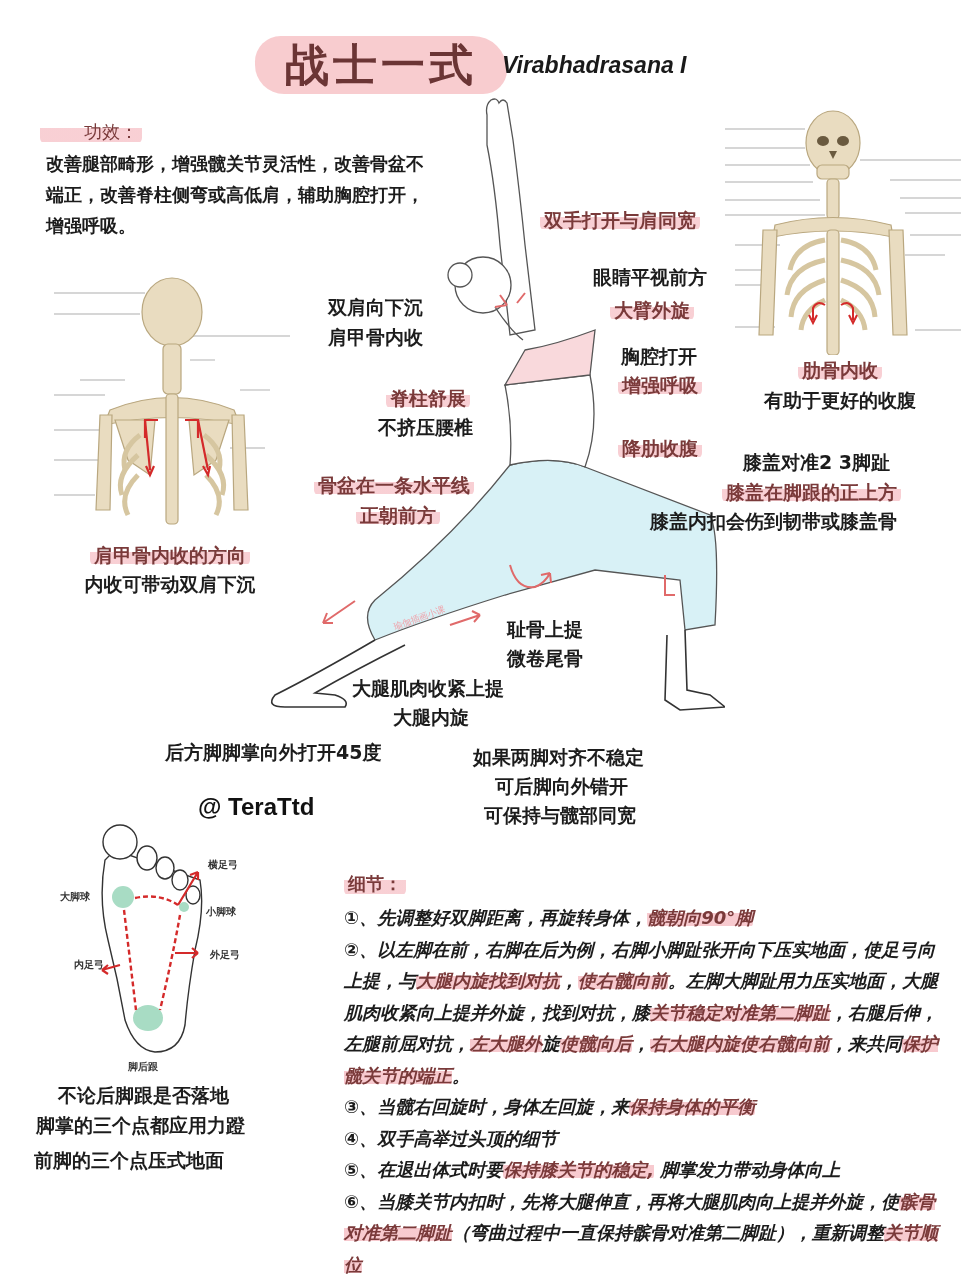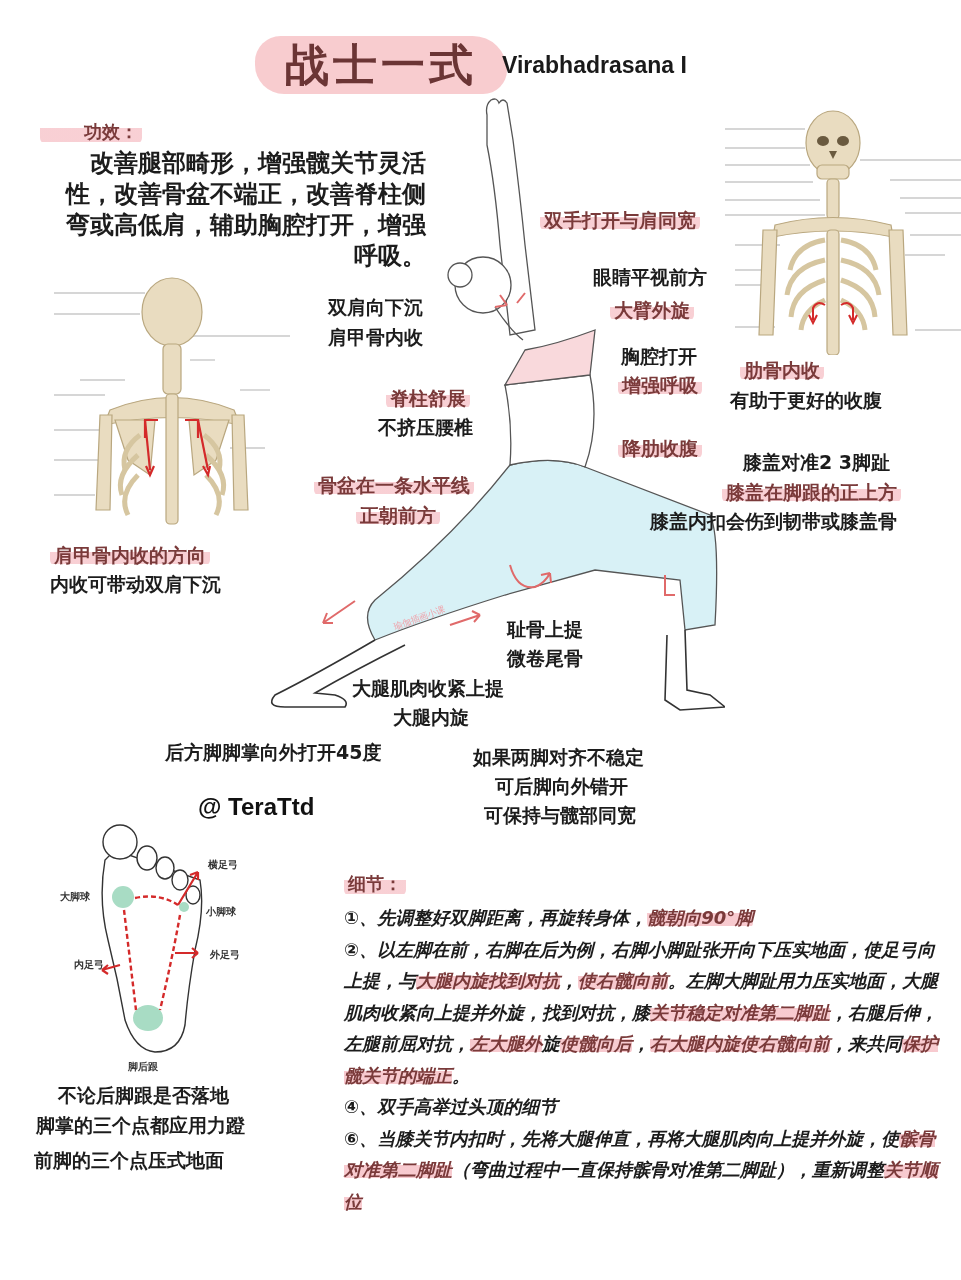--- a/index.html
+++ b/index.html
@@ -2,28 +2,28 @@
 <html><head>
 <meta charset="utf-8">
 <style>
   * { box-sizing: border-box; margin: 0; padding: 0; }
   html, body { width: 961px; height: 1280px; background: #ffffff; overflow: hidden; }
   body { position: relative; font-family: "DejaVu Sans", "Liberation Sans", sans-serif; color: #1c1c1c; }
   .abs { position: absolute; }
   .txt { font-size: 19px; line-height: 30px; white-space: nowrap; font-weight: bold; }
   .red { color: #7a3a3a; }
   .hl { background: linear-gradient(transparent 35%, rgba(240,150,160,0.45) 35%, rgba(240,150,160,0.45) 90%, transparent 90%); border-radius: 6px; padding: 0 4px; }
-  .center { text-align: left; }
+  .center { text-align: center; }
 
   #title-wrap { left: 255px; top: 36px; height: 58px; padding: 0 30px; background: rgba(244,170,175,0.6); border-radius: 30px 40px 28px 34px; }
   #title { font-size: 44px; font-weight: bold; color: #6b3535; letter-spacing: 4px; line-height: 58px; }
-  #subtitle { left: 502px; top: 52px; font-size: 23px; font-weight: bold; color: #1a1a1a; font-family: "Liberation Sans", sans-serif; }
-
-  #benefit-label { left: 40px; top: 120px; font-size: 18px; font-weight: bold; color: #7a3a3a; padding-left: 44px; }
-  #benefit-text { left: 46px; top: 148px; width: 380px; font-size: 24px; line-height: 31px; font-weight: bold; white-space: normal; text-align: right; }
+  #subtitle { left: 502px; top: 52px; font-size: 23px; font-weight: bold; color: #1a1a1a; font-family: "Liberation Sans", sans-serif; font-style: italic; }
+
+  #benefit-label { left: 40px; top: 120px; font-size: 18px; font-weight: normal; color: #7a3a3a; padding-left: 44px; }
+  #benefit-text { left: 46px; top: 148px; width: 380px; font-size: 18px; line-height: 31px; font-weight: bold; white-space: normal; }
 
   .skeleton { position: absolute; }
   .bone { fill: #e9dcc0; stroke: #b9a77f; stroke-width: 1.2; }
   .rib { fill: none; stroke: #d6c6a0; stroke-width: 5; }
   .leader { stroke: #c9c9c9; stroke-width: 1.4; fill: none; }
 
   #foot-box { left: 60px; top: 820px; width: 210px; height: 250px; }
   .foot-label { position: absolute; font-size: 10px; font-weight: bold; color: #333; white-space: nowrap; }
 
   #detail-label { left: 344px; top: 872px; font-size: 18px; font-weight: bold; color: #7a3a3a; }
@@ -225,15 +225,17 @@
   <div class="foot-label" style="left:68px;top:240px">脚后跟</div>
 </div>
 <div class="abs txt" style="left:58px;top:1080px">不论后脚跟是否落地</div>
 <div class="abs txt" style="left:36px;top:1110px">脚掌的三个点都应用力蹬</div>
 <div class="abs txt" style="left:34px;top:1145px">前脚的三个点压式地面</div>
 
 <div id="detail-label" class="abs hl">细节：</div>
 <div id="details" class="abs">
   <p><span>①、先调整好双脚距离，再旋转身体，</span><span class="mark">髋朝向90°脚</span></p>
   <p><span>②、以左脚在前，右脚在后为例，右脚小脚趾张开向下压实地面，使足弓向上提，与</span><span class="mark">大腿内旋找到对抗</span><span>，</span><span class="mark">使右髋向前</span><span>。左脚大脚趾用力压实地面，大腿肌肉收紧向上提并外旋，找到对抗，膝</span><span class="mark">关节稳定对准第二脚趾</span><span>，右腿后伸，左腿前屈对抗，</span><span class="mark">左大腿外</span><span>旋</span><span class="mark">使髋向后</span><span>，</span><span class="mark">右大腿内旋使右髋向前</span><span>，来共同</span><span class="mark">保护髋关节的端正</span><span>。</span></p>
+  <p><span>③、当髋右回旋时，身体左回旋，来</span><span class="mark">保持身体的平衡</span></p>
   <p><span>④、双手高举过头顶的细节</span></p>
+  <p><span>⑤、在退出体式时要</span><span class="mark">保持膝关节的稳定,</span><span> 脚掌发力带动身体向上</span></p>
   <p><span>⑥、当膝关节内扣时，先将大腿伸直，再将大腿肌肉向上提并外旋，使</span><span class="mark">髌骨对准第二脚趾</span><span>（弯曲过程中一直保持髌骨对准第二脚趾），重新调整</span><span class="mark">关节顺位</span></p>
 </div>
 
 </body></html>

